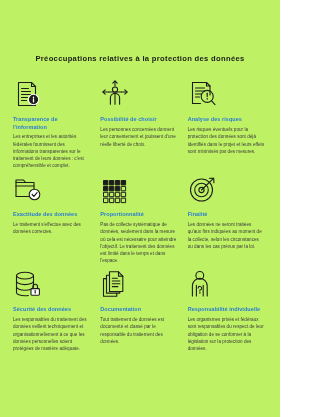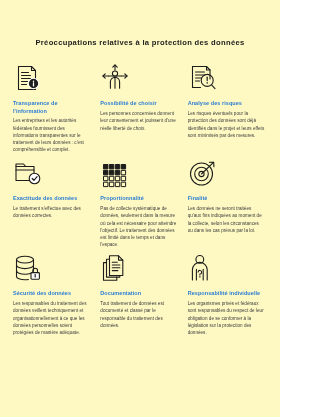--- a/index.html
+++ b/index.html
@@ -12,23 +12,23 @@
     height: 417px;
     overflow: hidden;
     font-family: "Liberation Sans", sans-serif;
     color: #3c3c3b;
     -webkit-font-smoothing: antialiased;
   }
   .page {
     position: relative;
     width: 280px;
     height: 417px;
-    background: #fef9c3;
+    background: #bef264;
     box-sizing: border-box;
-    padding: 0 13px;
+    padding: 16px 13px;
   }
   .poster-title {
     margin: 0;
     padding-top: 38px;
     font-size: 7.6px;
     font-weight: bold;
     letter-spacing: 0.32px;
     color: #1d1d1b;
     text-align: center;
     line-height: 1.2;

